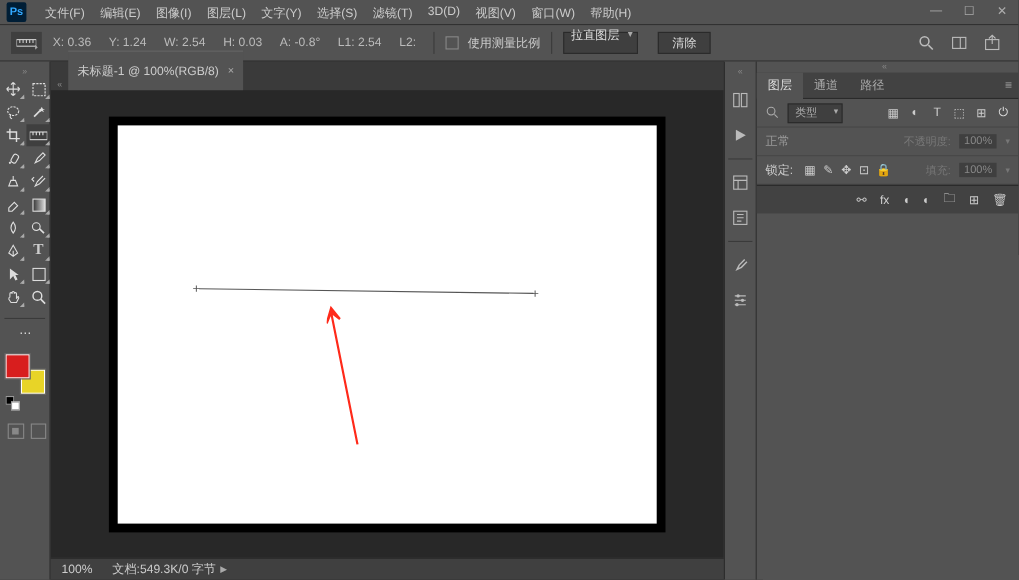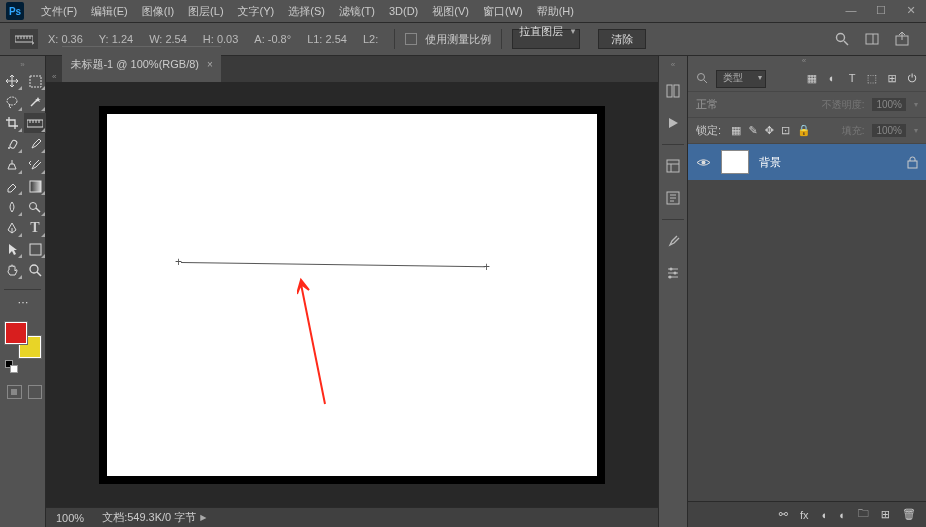--- a/index.html
+++ b/index.html
@@ -372,20 +372,26 @@
           <line x1="3" y1="12" x2="13" y2="12" stroke="#bbb"></line>
           <circle cx="6" cy="4" r="1.5" fill="#bbb"></circle>
           <circle cx="10" cy="8" r="1.5" fill="#bbb"></circle>
           <circle cx="5" cy="12" r="1.5" fill="#bbb"></circle>
         </svg>
       </div>
   </div>
 
   <div class="panels">
     <div class="collapser" style="text-align:right;padding-right:6px;font-size:8px;color:#888">«</div>
+    <div class="ptabs">
+      <div class="ptab act">图层</div>
+      <div class="ptab">通道</div>
+      <div class="ptab">路径</div>
+      <div class="pmenu">≡</div>
+    </div>
     <div class="prow">
       <span class="search">
           <svg width="13" height="13" viewBox="0 0 13 13">
             <circle cx="5" cy="5" r="3.5" fill="none" stroke="#aaa"></circle>
             <line x1="8" y1="8" x2="11" y2="11" stroke="#aaa"></line>
           </svg>
         </span>
       <div class="filter">类型</div>
       <div class="ficons">
         <span>▦</span>
@@ -408,38 +414,20 @@
         <span>▦</span>
         <span>✎</span>
         <span>✥</span>
         <span>⊡</span>
         <span>🔒</span>
       </div>
       <span class="fill-lbl">填充:</span>
       <span class="opac-val">100%</span>
       <span style="color:#777;font-size:8px;margin-left:2px">▾</span>
     </div>
-    <div class="layerlist">
-      <div class="layer">
-        <span class="eye">
-            <svg width="15" height="11" viewBox="0 0 15 11">
-              <path d="M1 5.5 Q7.5 0 14 5.5 Q7.5 11 1 5.5 Z" fill="none" stroke="#ddd"></path>
-              <circle cx="7.5" cy="5.5" r="2" fill="#ddd"></circle>
-            </svg>
-          </span>
-        <div class="thumb"></div>
-        <span class="lname">背景</span>
-        <span class="llock">
-            <svg width="11" height="13" viewBox="0 0 11 13">
-              <rect x="1" y="5" width="9" height="7" fill="none" stroke="#ccc"></rect>
-              <path d="M3 5 V3 Q3 1 5.5 1 Q8 1 8 3 V5" fill="none" stroke="#ccc"></path>
-            </svg>
-          </span>
-      </div>
-    </div>
     <div class="pbottom">
       <span>⚯</span>
       <span style="">fx</span>
       <span>◖</span>
       <span>◐</span>
       <span>🗀</span>
       <span>⊞</span>
       <span>🗑</span>
     </div>
   </div>

